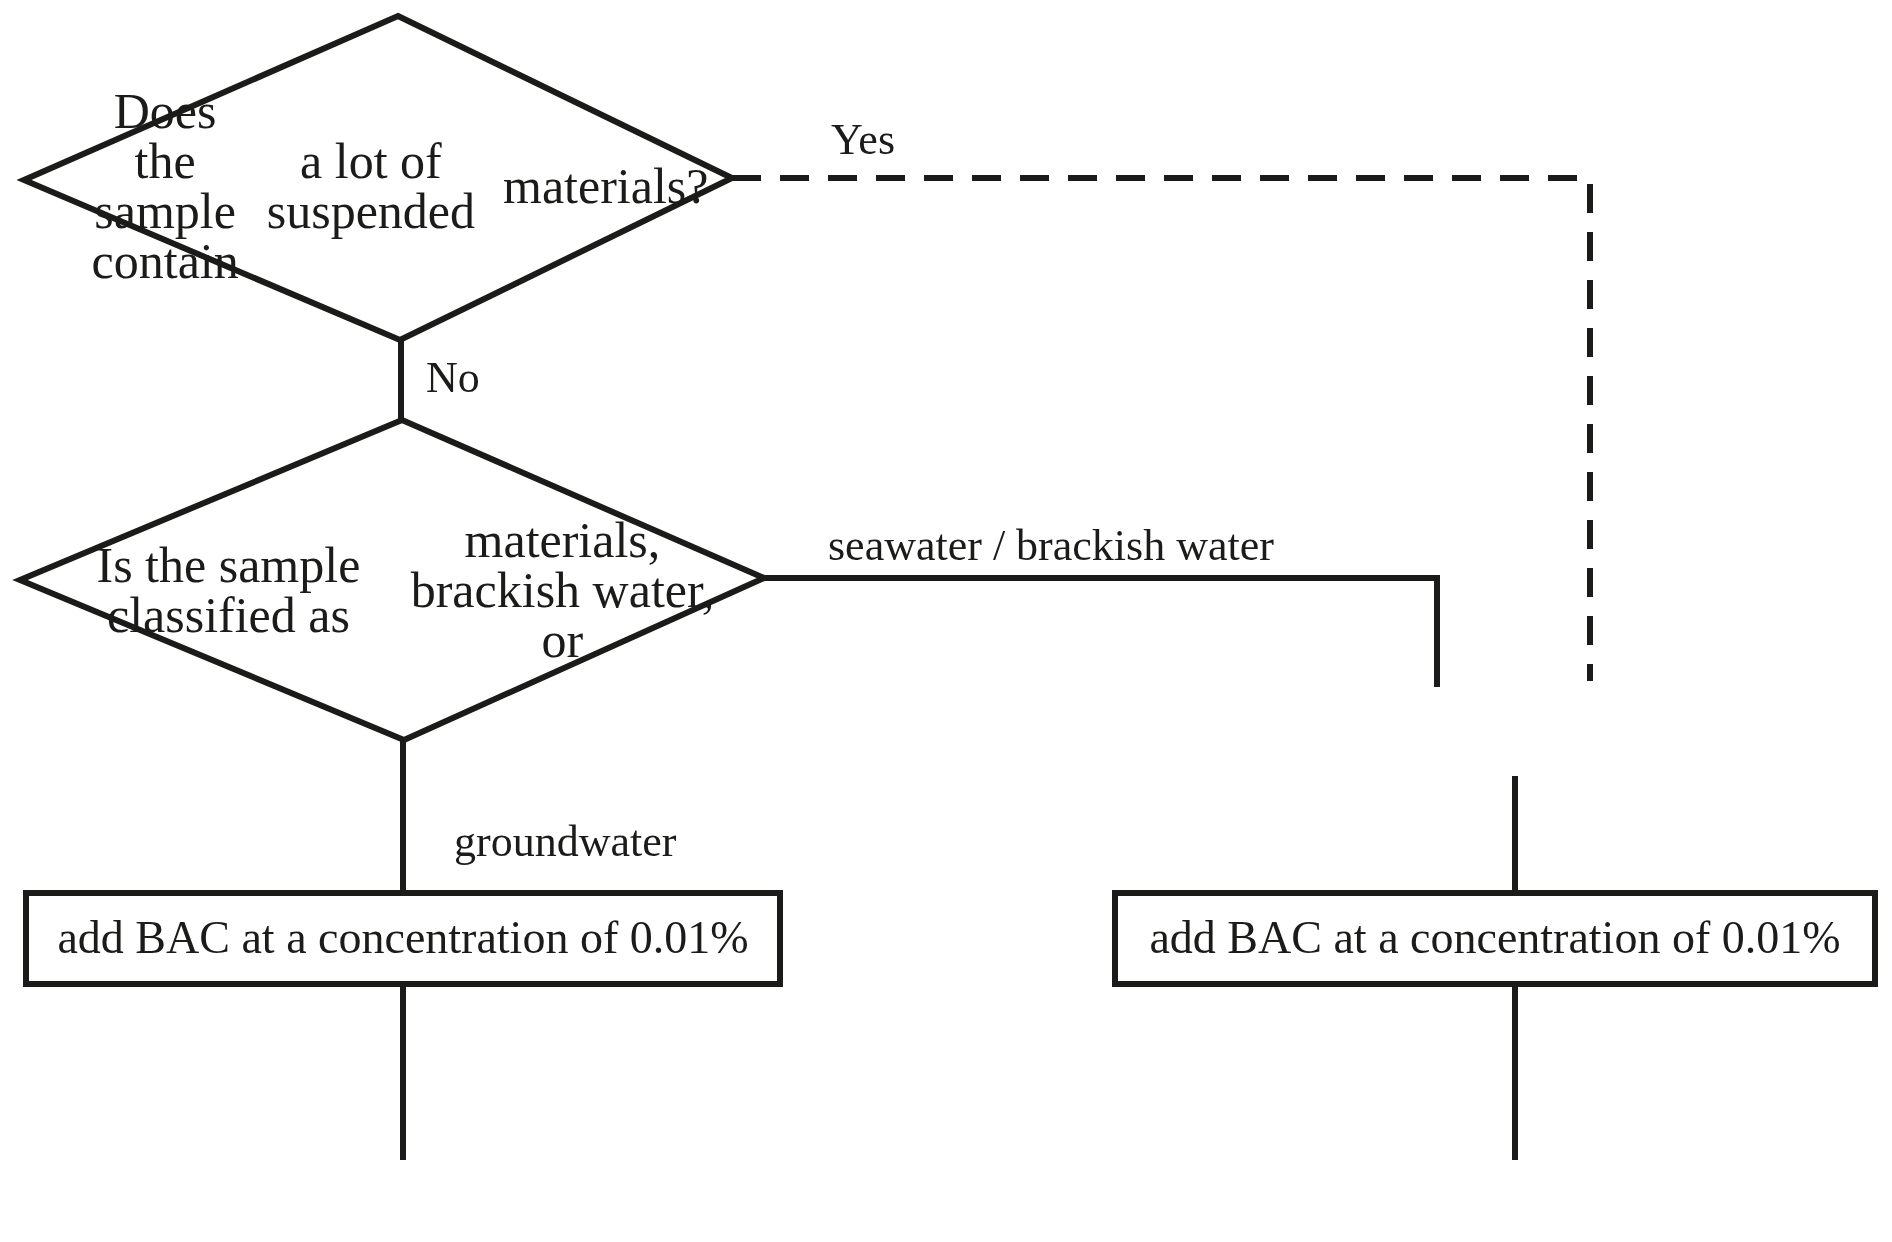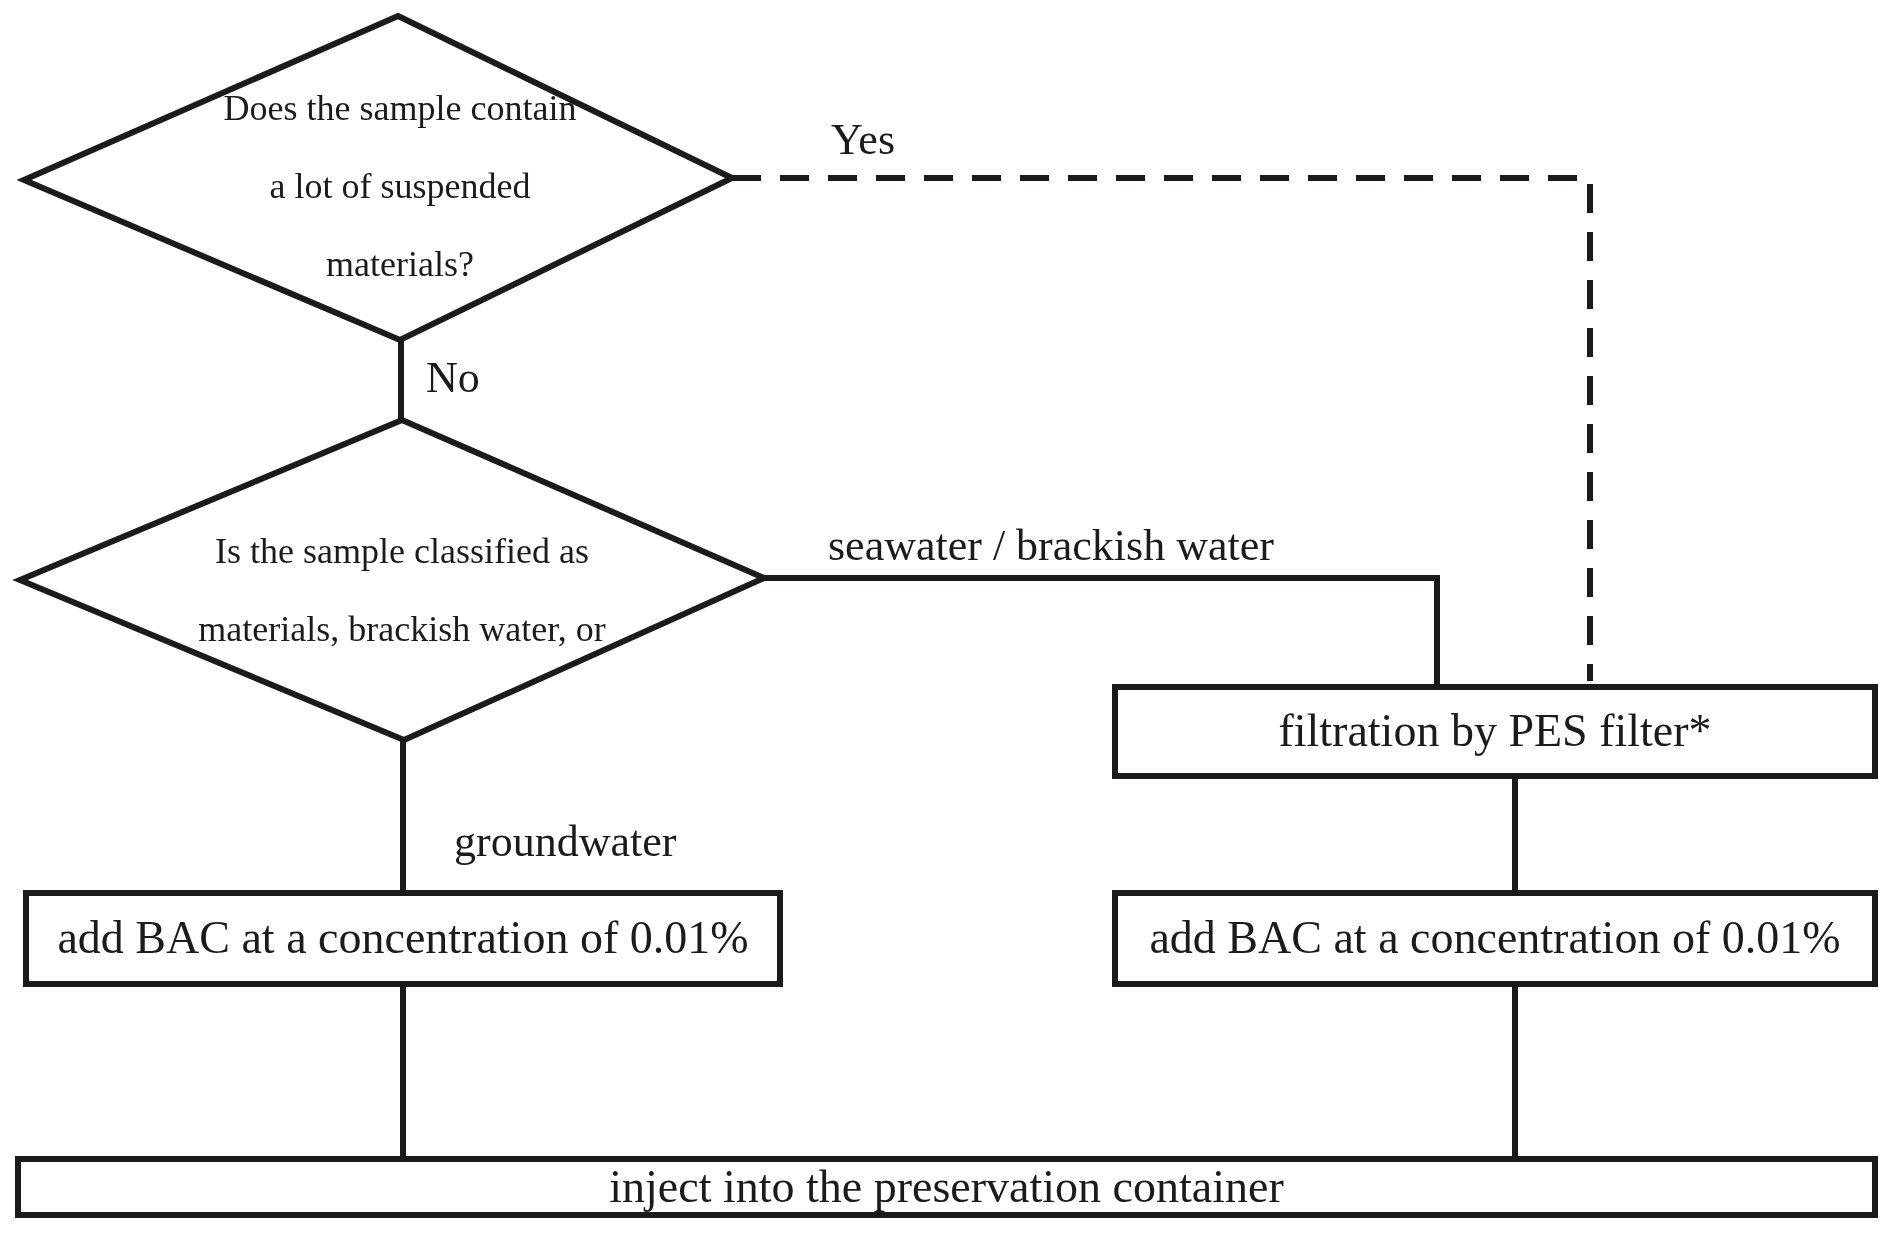--- a/index.html
+++ b/index.html
@@ -31,25 +31,24 @@
     align-items:center;
     justify-content:center;
     text-align:center;
     font-size:46px;
     line-height:1.1;
     white-space:nowrap;
   }
   .diamond-text{
     position:absolute;
     display:flex;
-    flex-direction:column;
     align-items:center;
     justify-content:center;
     text-align:center;
-    font-size:36px;
+    font-size:50px;
     line-height:50px;
     gap:28px;
   }
   .edge-label{
     position:absolute;
     font-size:44px;
     line-height:1;
     white-space:nowrap;
   }
 </style>
@@ -76,35 +75,29 @@
     <span>Does the sample contain</span>
     <span>a lot of suspended</span>
     <span>materials?</span>
   </div>
 
   <div class="diamond-text" style="left:82px;top:512px;width:640px;height:156px;">
     <span>Is the sample classified as</span>
     <span>materials, brackish water, or</span>
   </div>
 
-  <div class="node-box" style="left:1112px;top:684px;width:766px;height:95px;">
-    <span>filtration by PES filter*</span>
-  </div>
 
   <div class="node-box" style="left:23px;top:890px;width:760px;height:97px;">
     <span>add BAC at a concentration of 0.01%</span>
   </div>
 
   <div class="node-box" style="left:1112px;top:890px;width:766px;height:97px;">
     <span>add BAC at a concentration of 0.01%</span>
   </div>
 
-  <div class="node-box" style="left:15px;top:1156px;width:1863px;height:62px;font-size:46px;">
-    <span>inject into the preservation container</span>
-  </div>
 
   <div class="edge-label" style="left:831px;top:118px;">Yes</div>
 
   <div class="edge-label" style="left:426px;top:356px;">No</div>
 
   <div class="edge-label" style="left:828px;top:524px;">seawater / brackish water</div>
 
   <div class="edge-label" style="left:428px;top:820px;margin-left:26px;">groundwater</div>
 
 </div>

